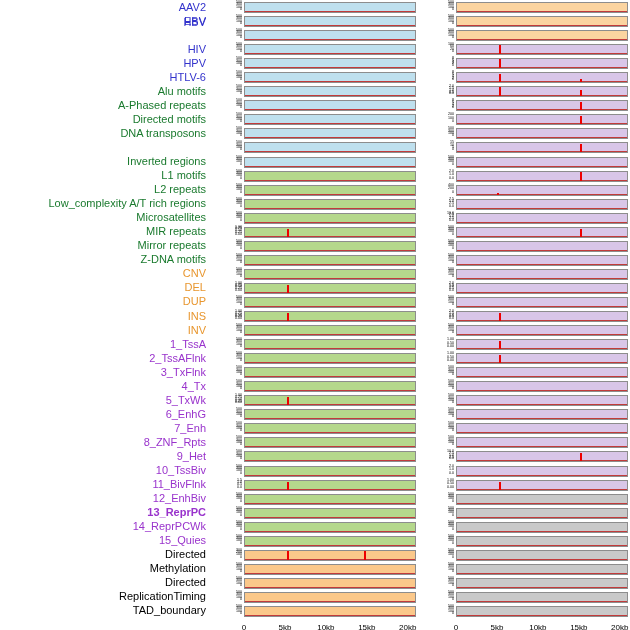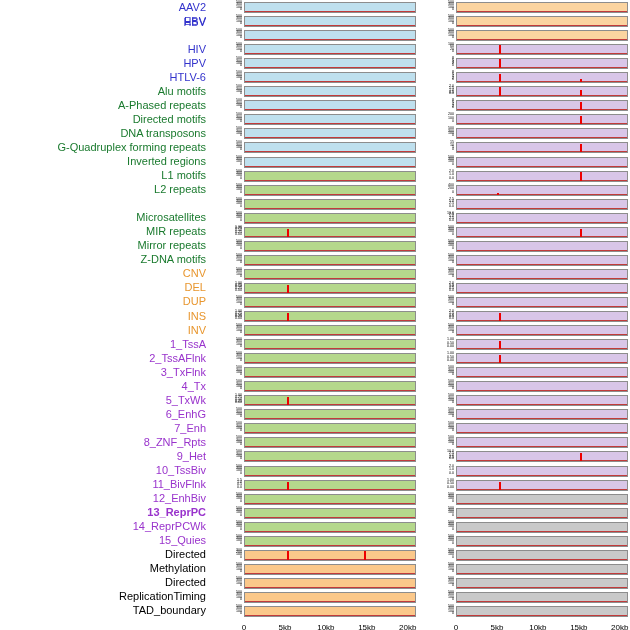--- a/index.html
+++ b/index.html
@@ -74,24 +74,24 @@
       <div class="row-label" style="top: 1.52273px; color: rgb(51, 51, 204);">AAV2</div>
       <div class="row-label" style="top: 15.5682px; color: rgb(51, 51, 204);">EBV</div>
       <div class="row-label" style="top: 17px; color: rgb(51, 51, 204);">HBV</div>
       <div class="row-label" style="top: 43.6591px; color: rgb(51, 51, 204);">HIV</div>
       <div class="row-label" style="top: 57.7045px; color: rgb(51, 51, 204);">HPV</div>
       <div class="row-label" style="top: 71.75px; color: rgb(51, 51, 204);">HTLV-6</div>
       <div class="row-label" style="top: 85.7955px; color: rgb(26, 122, 46);">Alu motifs</div>
       <div class="row-label" style="top: 99.8409px; color: rgb(26, 122, 46);">A-Phased repeats</div>
       <div class="row-label" style="top: 113.886px; color: rgb(26, 122, 46);">Directed motifs</div>
       <div class="row-label" style="top: 127.932px; color: rgb(26, 122, 46);">DNA transposons</div>
-      <div class="row-label" style="top: 141.977px; color: rgb(26, 122, 46);">G-Quadruplex forming repeats</div>
       <div class="row-label" style="top: 156.023px; color: rgb(26, 122, 46);">Inverted regions</div>
       <div class="row-label" style="top: 170.068px; color: rgb(26, 122, 46);">L1 motifs</div>
       <div class="row-label" style="top: 184.114px; color: rgb(26, 122, 46);">L2 repeats</div>
+      <div class="row-label" style="top: 198.159px; color: rgb(26, 122, 46);">Low_complexity A/T rich regions</div>
       <div class="row-label" style="top: 212.205px; color: rgb(26, 122, 46);">Microsatellites</div>
       <div class="row-label" style="top: 226.25px; color: rgb(26, 122, 46);">MIR repeats</div>
       <div class="row-label" style="top: 240.295px; color: rgb(26, 122, 46);">Mirror repeats</div>
       <div class="row-label" style="top: 254.341px; color: rgb(26, 122, 46);">Z-DNA motifs</div>
       <div class="row-label" style="top: 268.386px; color: rgb(232, 150, 46);">CNV</div>
       <div class="row-label" style="top: 282.432px; color: rgb(232, 150, 46);">DEL</div>
       <div class="row-label" style="top: 296.477px; color: rgb(232, 150, 46);">DUP</div>
       <div class="row-label" style="top: 310.523px; color: rgb(232, 150, 46);">INS</div>
       <div class="row-label" style="top: 324.568px; color: rgb(232, 150, 46);">INV</div>
       <div class="row-label" style="top: 338.614px; color: rgb(153, 51, 204);">1_TssA</div>

